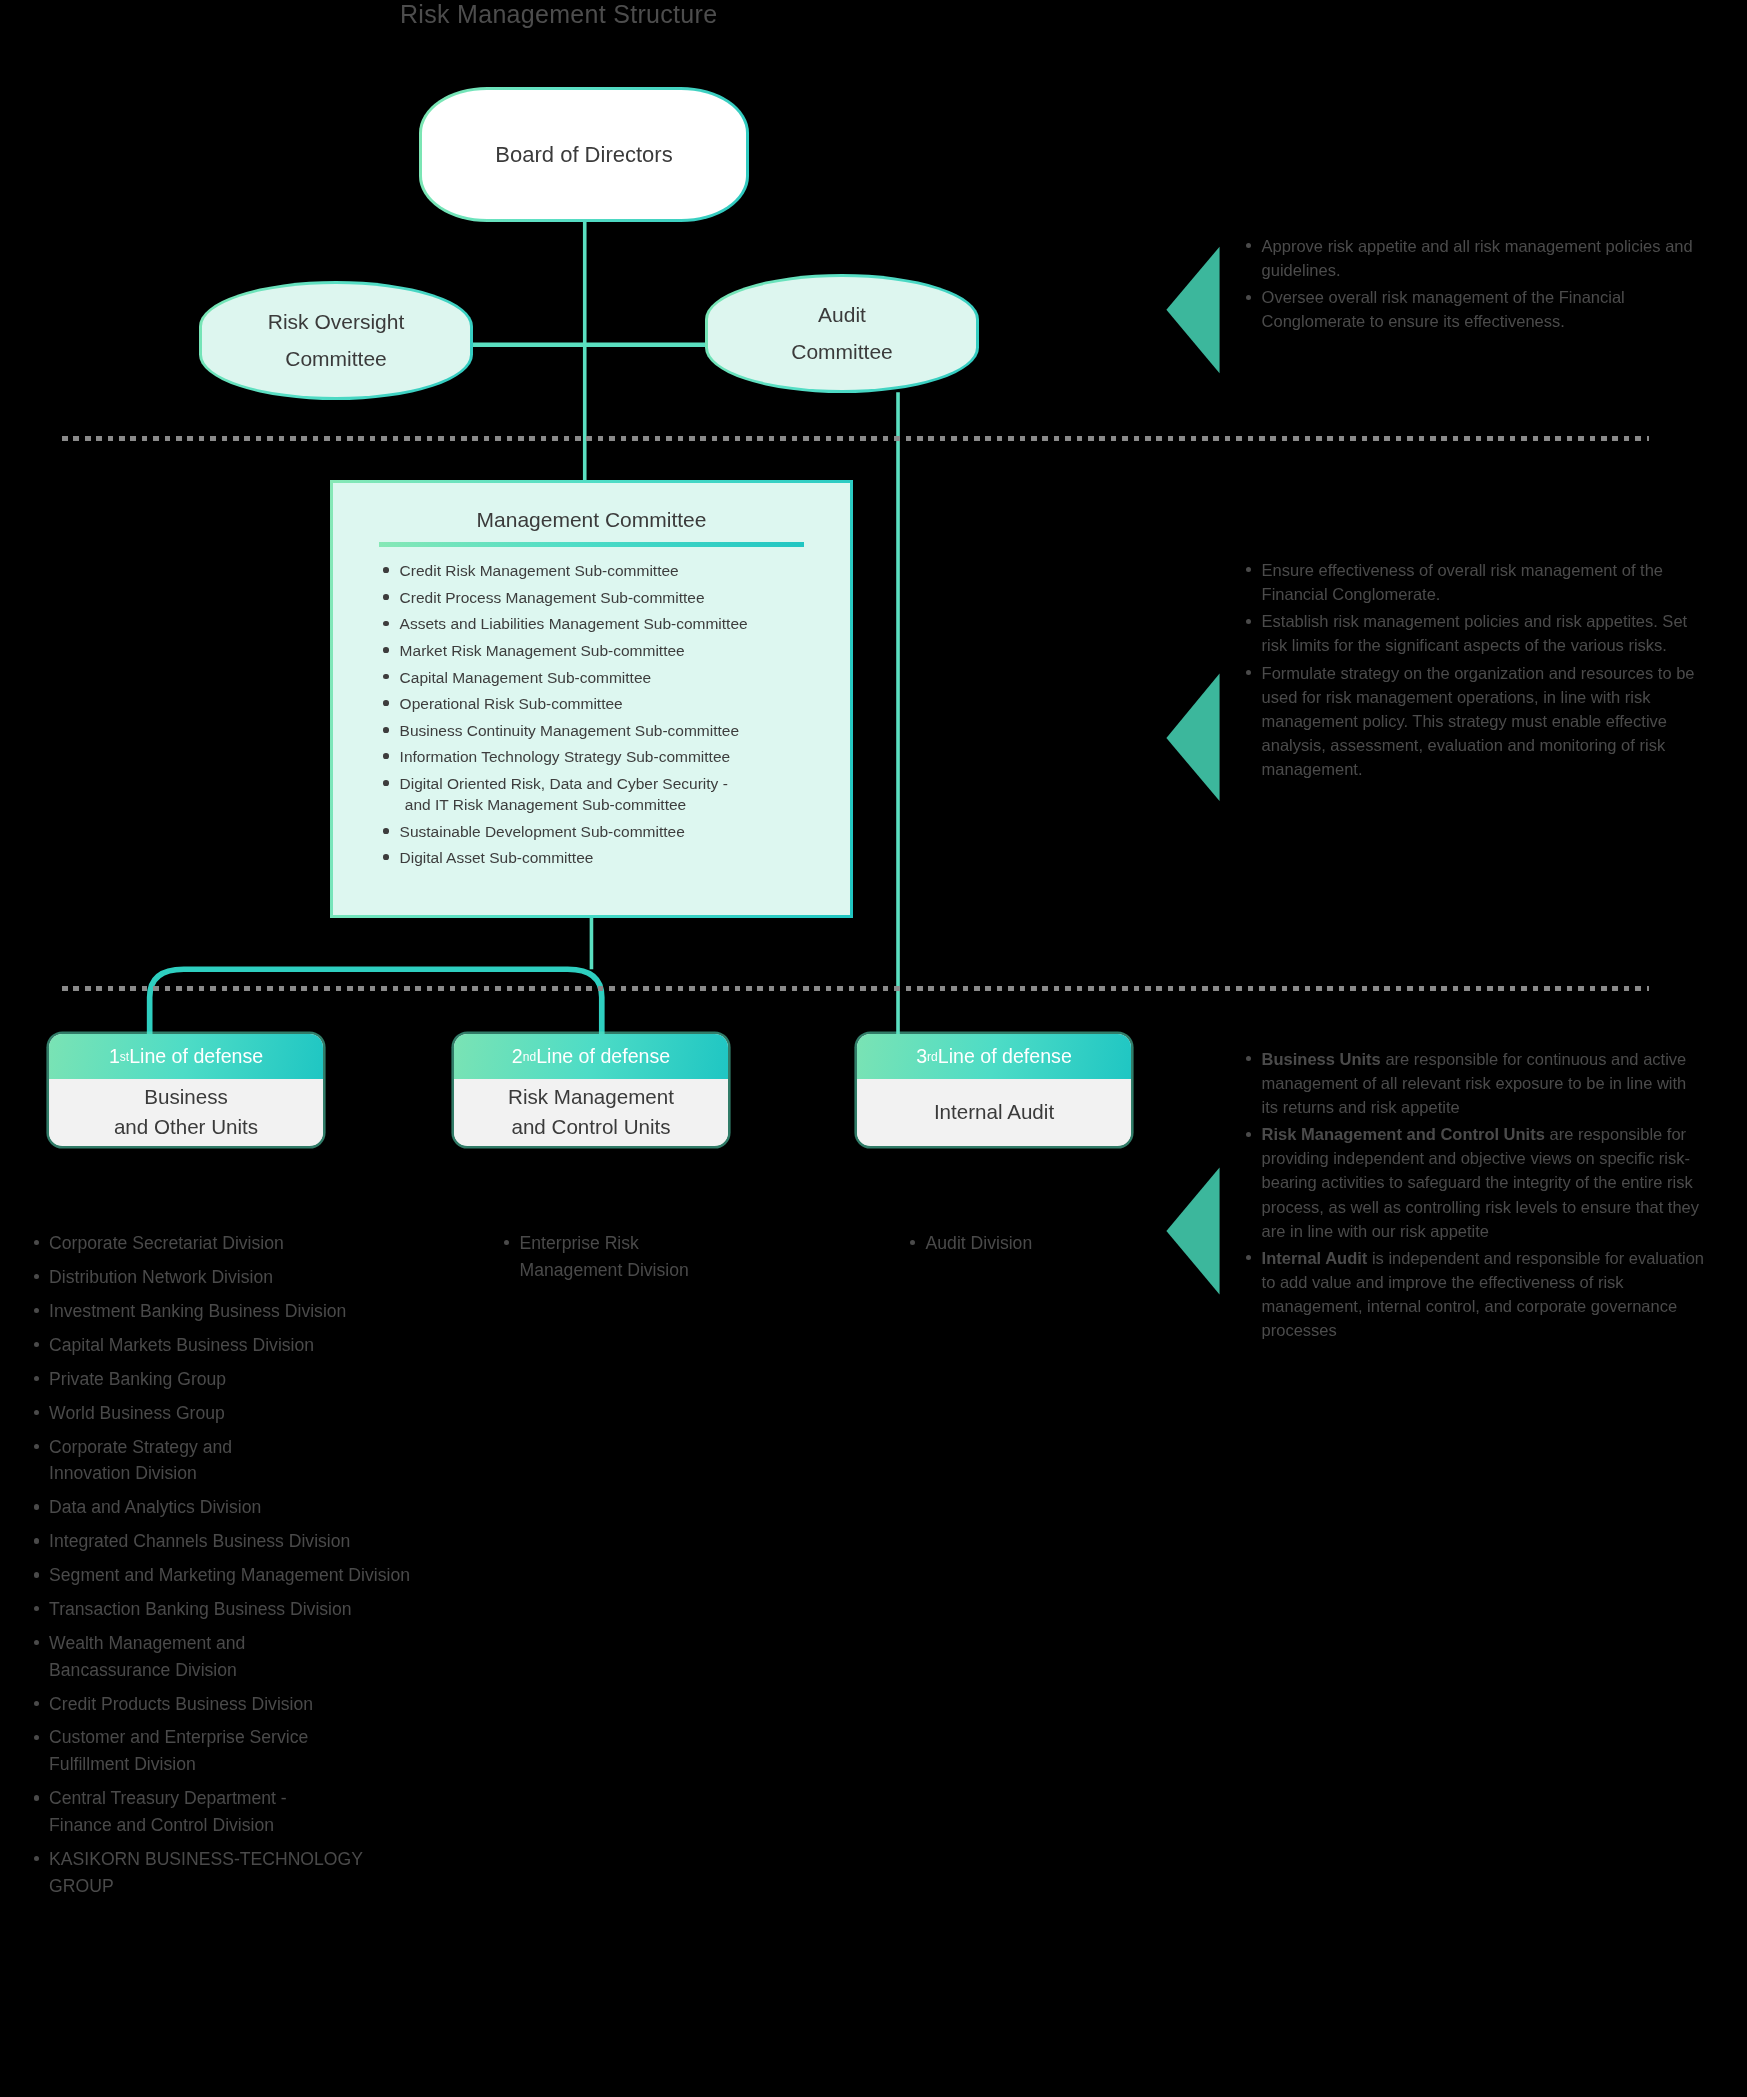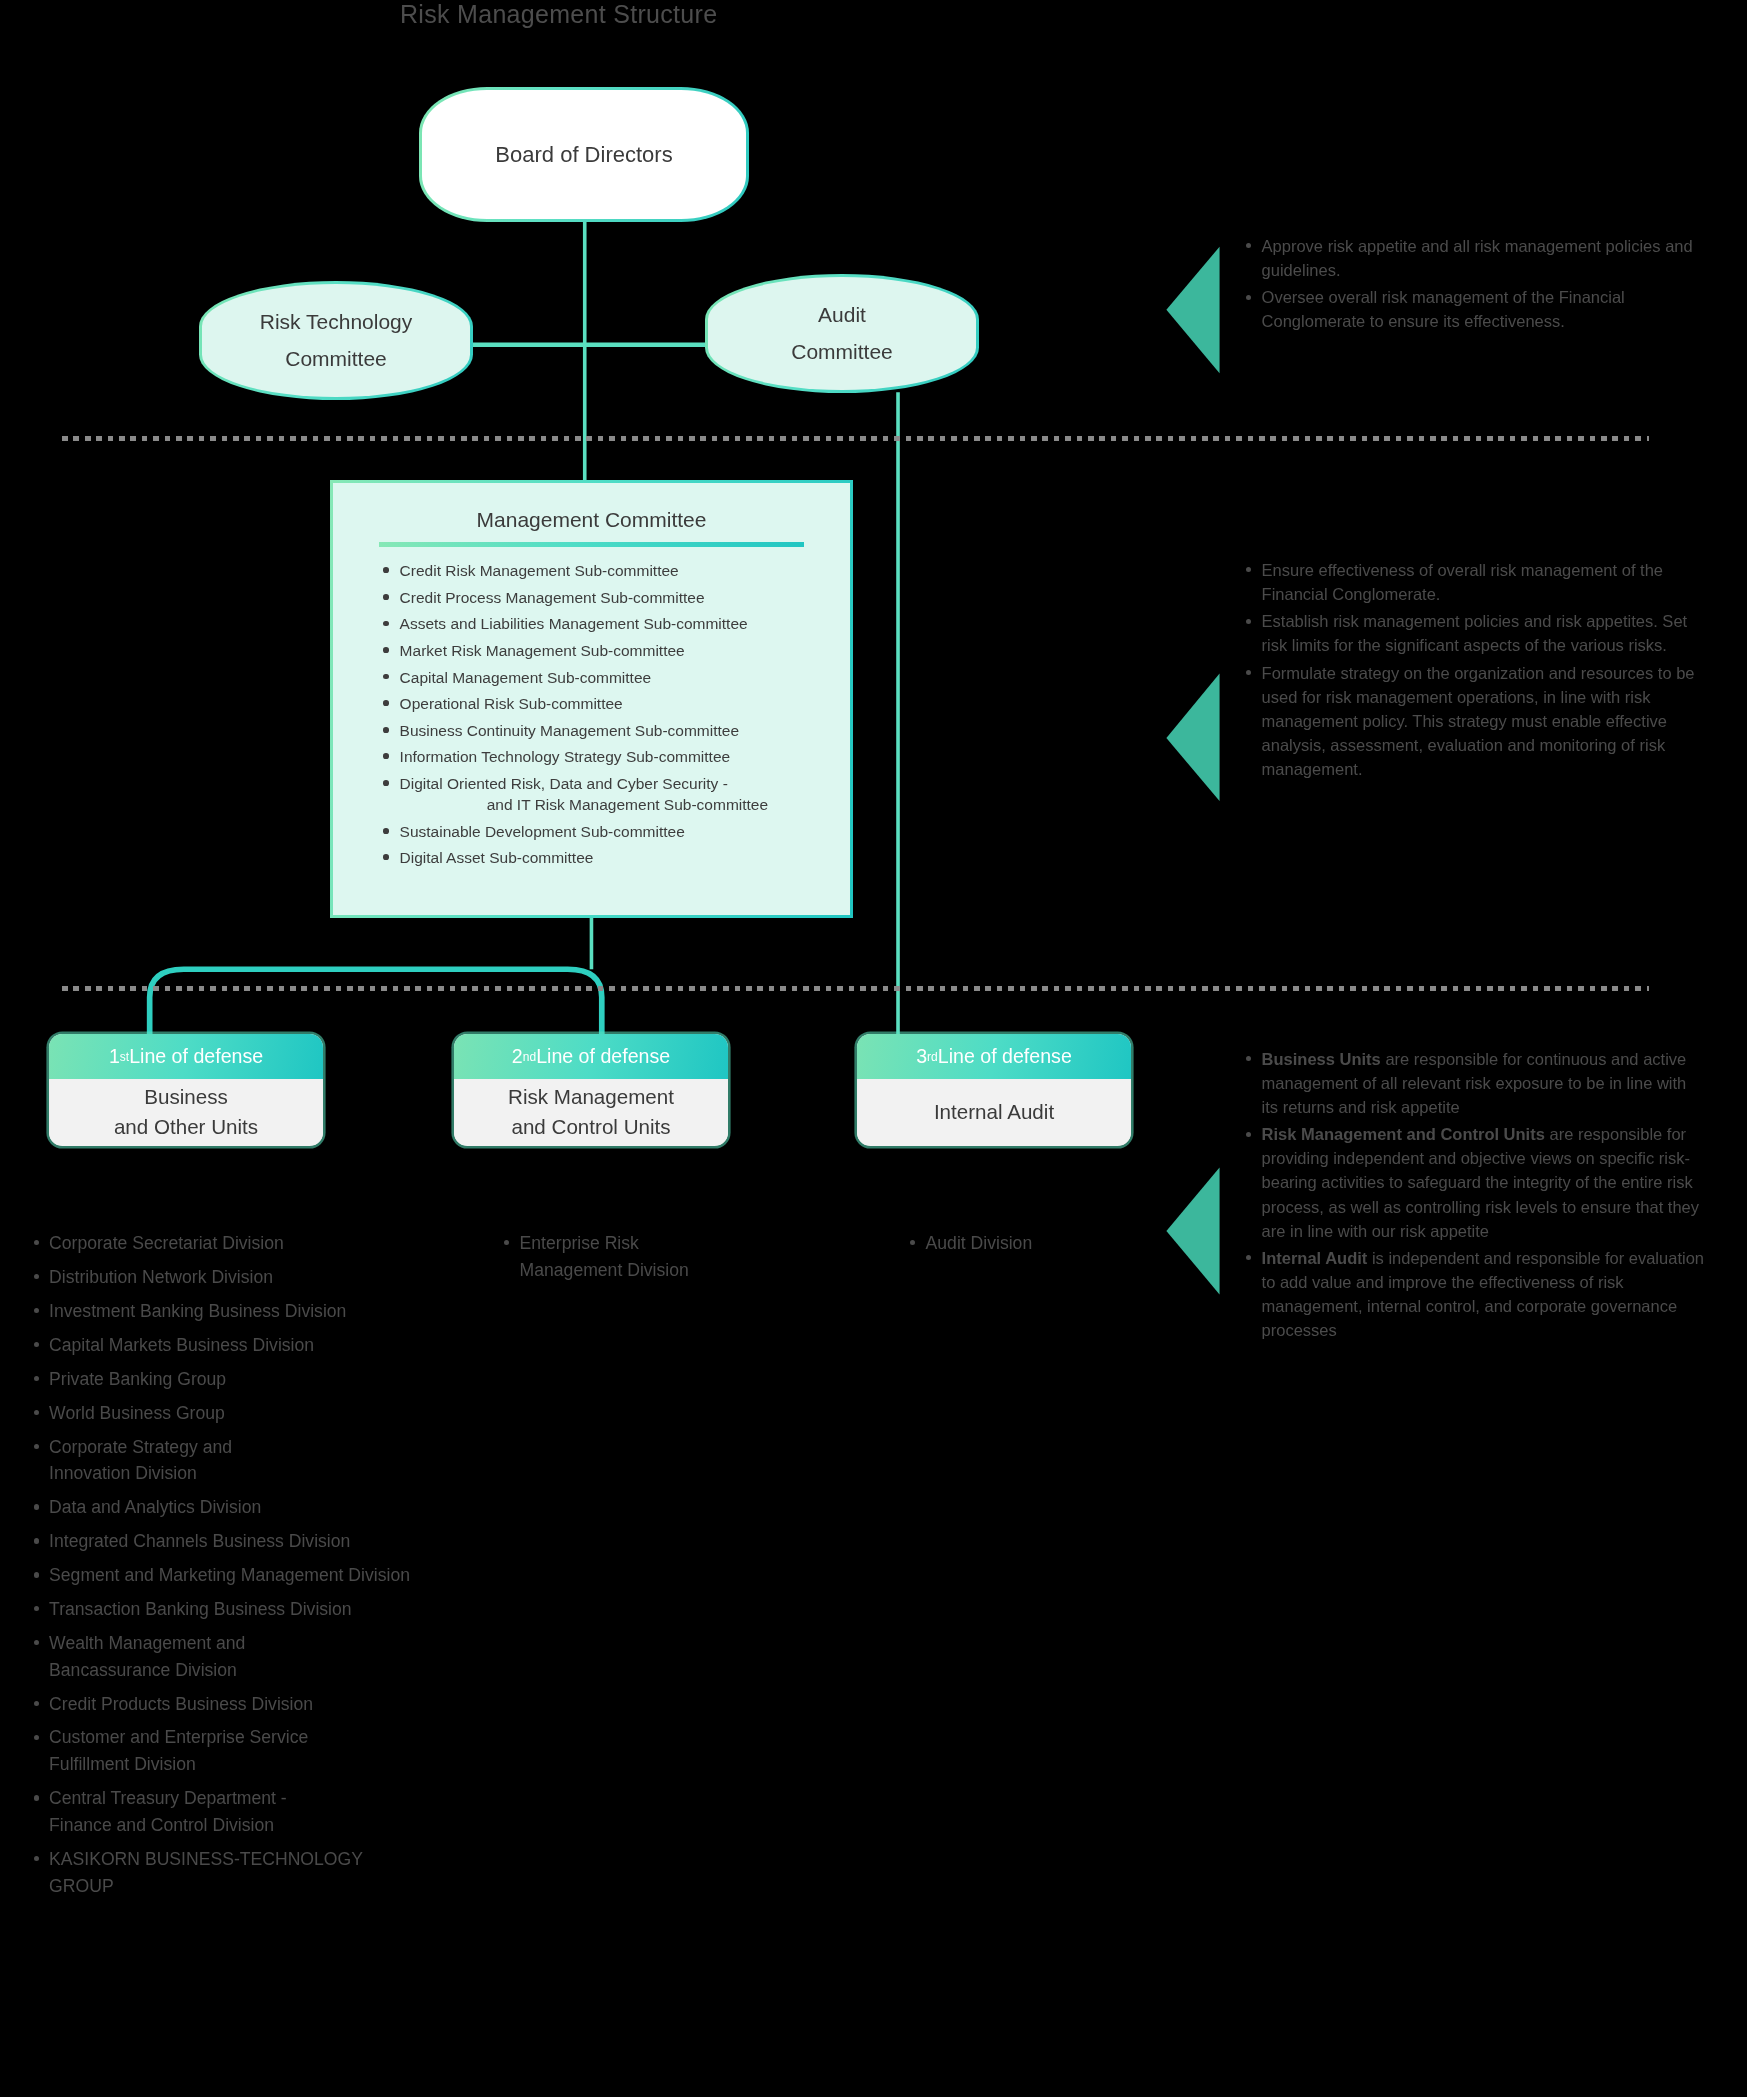--- a/index.html
+++ b/index.html
@@ -113,21 +113,20 @@
     content: "";
     position: absolute;
     left: 4.1px; top: 7.2px;
     width: 5.7px; height: 5.7px;
     border-radius: 50%;
     background: #3d3d3d;
   }
   #subcommittee-list li .cont {
     display: block;
     padding-left: 5.2px;
-    text-align: center;
   }
 
   
   .defense-box {
     position: absolute;
     box-sizing: border-box;
     border-radius: 13.4px;
     overflow: hidden;
     background: #f2f2f2;
     box-shadow: 0 0 0 2.6px rgba(90, 225, 190, 0.55);
@@ -253,21 +252,21 @@
   </svg>
 
   <div class="divider" id="divider-top"></div>
   <div class="divider" id="divider-bottom"></div>
 
   <div class="node" id="board-of-directors">
     <span>Board of Directors</span>
   </div>
 
   <div class="node committee-oval" id="risk-oversight-committee">
-    <span>Risk Technology</span>
+    <span>Risk Oversight</span>
     <span>Committee</span>
   </div>
 
   <div class="node committee-oval" id="audit-committee">
     <span>Audit</span>
     <span>Committee</span>
   </div>
 
   <div id="management-committee">
     <div id="management-committee-title">Management Committee</div>

